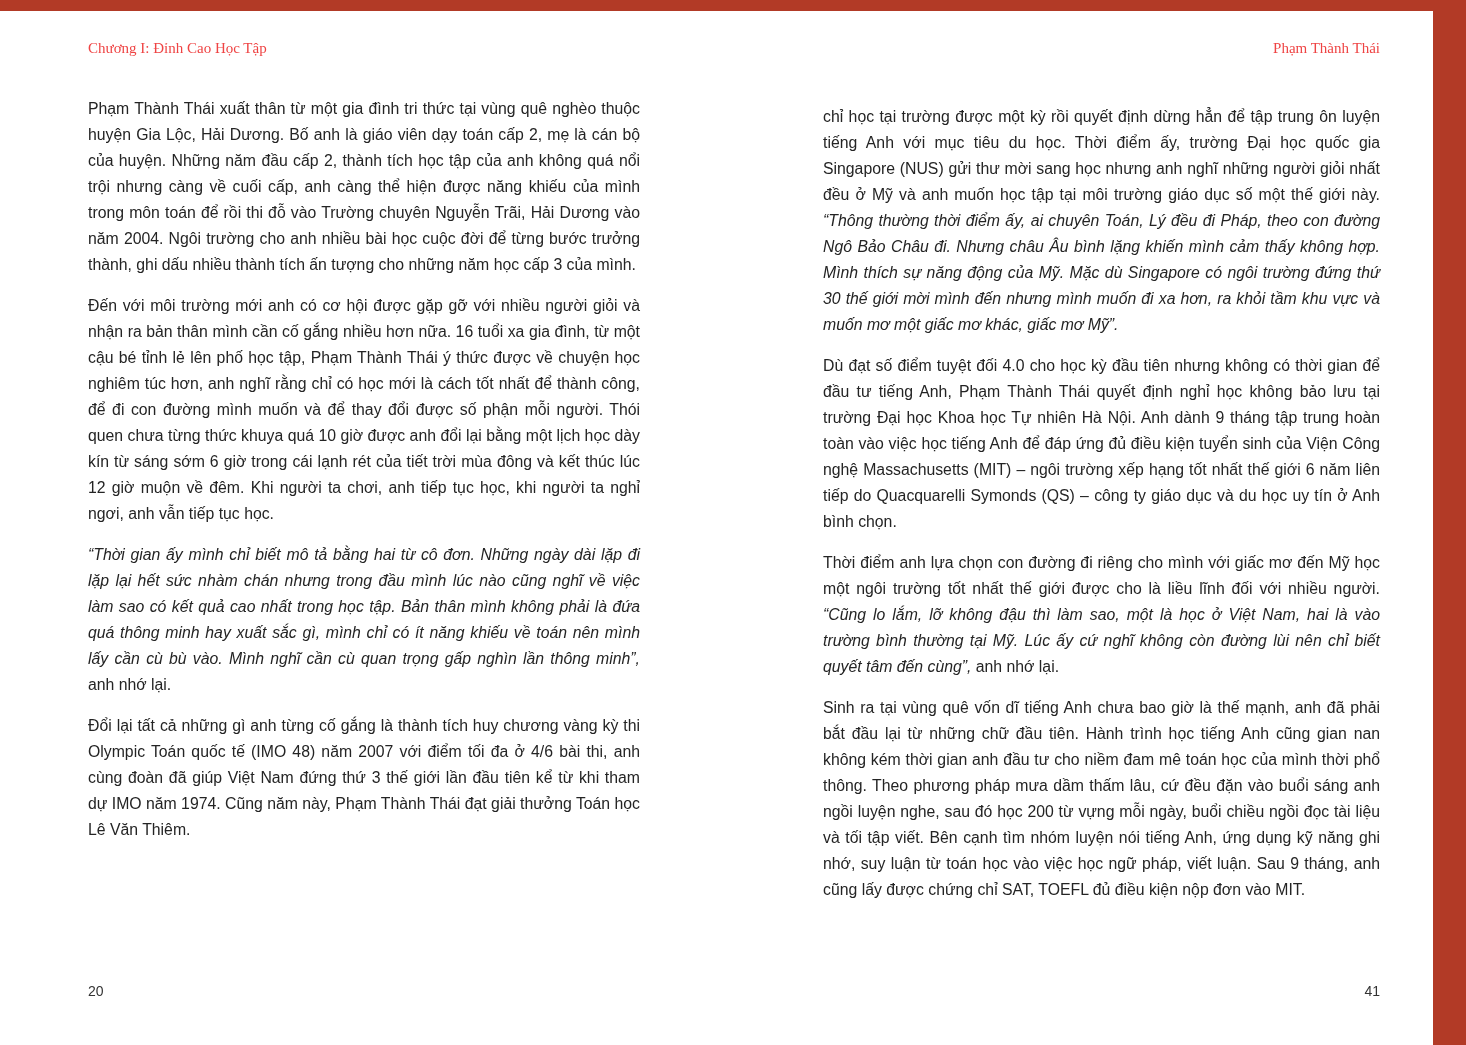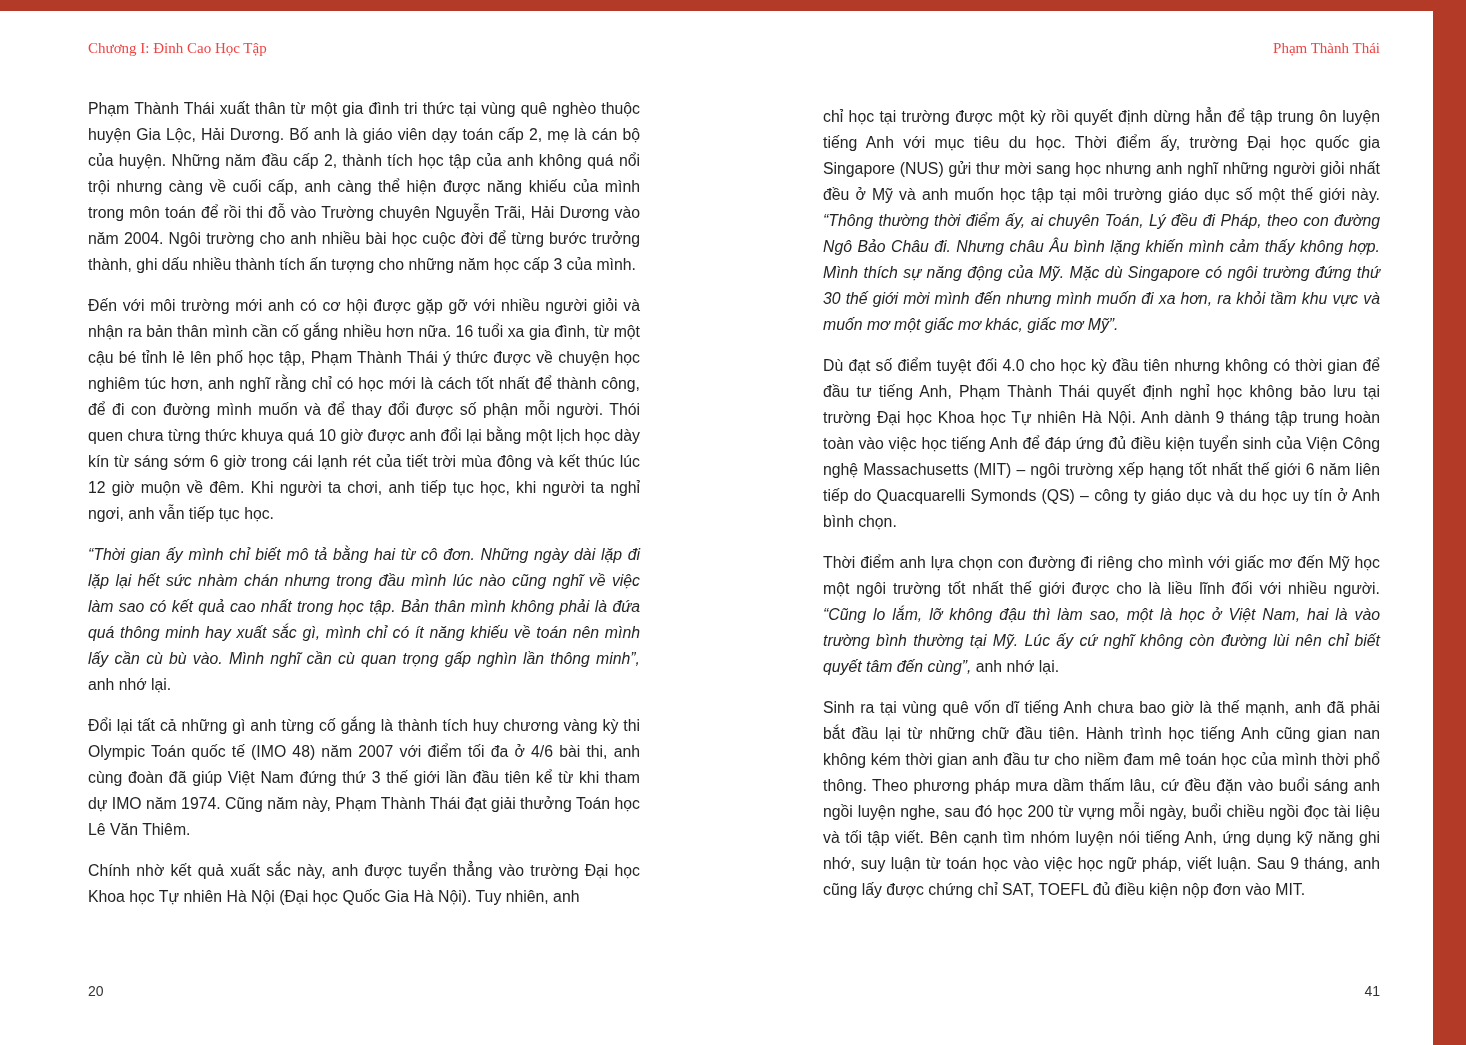--- a/index.html
+++ b/index.html
@@ -89,21 +89,20 @@
   <div class="right-bar"></div>
 
   <div class="page page-left">
     <div class="running-header align-left">Chương I: Đỉnh Cao Học Tập</div>
     <div class="content-left">
       <div class="body-text">
           <p class="para"><span>Phạm Thành Thái xuất thân từ một gia đình tri thức tại vùng quê nghèo thuộc huyện Gia Lộc, Hải Dương. Bố anh là giáo viên dạy toán cấp 2, mẹ là cán bộ của huyện. Những năm đầu cấp 2, thành tích học tập của anh không quá nổi trội nhưng càng về cuối cấp, anh càng thể hiện được năng khiếu của mình trong môn toán để rồi thi đỗ vào Trường chuyên Nguyễn Trãi, Hải Dương vào năm 2004. Ngôi trường cho anh nhiều bài học cuộc đời để từng bước trưởng thành, ghi dấu nhiều thành tích ấn tượng cho những năm học cấp 3 của mình.</span></p>
           <p class="para"><span>Đến với môi trường mới anh có cơ hội được gặp gỡ với nhiều người giỏi và nhận ra bản thân mình cần cố gắng nhiều hơn nữa. 16 tuổi xa gia đình, từ một cậu bé tỉnh lẻ lên phố học tập, Phạm Thành Thái ý thức được về chuyện học nghiêm túc hơn, anh nghĩ rằng chỉ có học mới là cách tốt nhất để thành công, để đi con đường mình muốn và để thay đổi được số phận mỗi người. Thói quen chưa từng thức khuya quá 10 giờ được anh đổi lại bằng một lịch học dày kín từ sáng sớm 6 giờ trong cái lạnh rét của tiết trời mùa đông và kết thúc lúc 12 giờ muộn về đêm. Khi người ta chơi, anh tiếp tục học, khi người ta nghỉ ngơi, anh vẫn tiếp tục học.</span></p>
           <p class="para"><span class="italic">“Thời gian ấy mình chỉ biết mô tả bằng hai từ cô đơn. Những ngày dài lặp đi lặp lại hết sức nhàm chán nhưng trong đầu mình lúc nào cũng nghĩ về việc làm sao có kết quả cao nhất trong học tập. Bản thân mình không phải là đứa quá thông minh hay xuất sắc gì, mình chỉ có ít năng khiếu về toán nên mình lấy cần cù bù vào. Mình nghĩ cần cù quan trọng gấp nghìn lần thông minh”,</span><span> anh nhớ lại.</span></p>
           <p class="para"><span>Đổi lại tất cả những gì anh từng cố gắng là thành tích huy chương vàng kỳ thi Olympic Toán quốc tế (IMO 48) năm 2007 với điểm tối đa ở 4/6 bài thi, anh cùng đoàn đã giúp Việt Nam đứng thứ 3 thế giới lần đầu tiên kể từ khi tham dự IMO năm 1974. Cũng năm này, Phạm Thành Thái đạt giải thưởng Toán học Lê Văn Thiêm.</span></p>
-          <p class="para"><span>Chính nhờ kết quả xuất sắc này, anh được tuyển thẳng vào trường Đại học Khoa học Tự nhiên Hà Nội (Đại học Quốc Gia Hà Nội). Tuy nhiên, anh</span></p>
         </div>
     </div>
     <div class="page-number align-left">20</div>
   </div>
 
   <div class="page page-right">
     <div class="running-header align-right">Phạm Thành Thái</div>
     <div class="content-right">
       <div class="body-text">
           <p class="para"><span>chỉ học tại trường được một kỳ rồi quyết định dừng hẳn để tập trung ôn luyện tiếng Anh với mục tiêu du học. Thời điểm ấy, trường Đại học quốc gia Singapore (NUS) gửi thư mời sang học nhưng anh nghĩ những người giỏi nhất đều ở Mỹ và anh muốn học tập tại môi trường giáo dục số một thế giới này. </span><span class="italic">“Thông thường thời điểm ấy, ai chuyên Toán, Lý đều đi Pháp, theo con đường Ngô Bảo Châu đi. Nhưng châu Âu bình lặng khiến mình cảm thấy không hợp. Mình thích sự năng động của Mỹ. Mặc dù Singapore có ngôi trường đứng thứ 30 thế giới mời mình đến nhưng mình muốn đi xa hơn, ra khỏi tầm khu vực và muốn mơ một giấc mơ khác, giấc mơ Mỹ”.</span></p>

